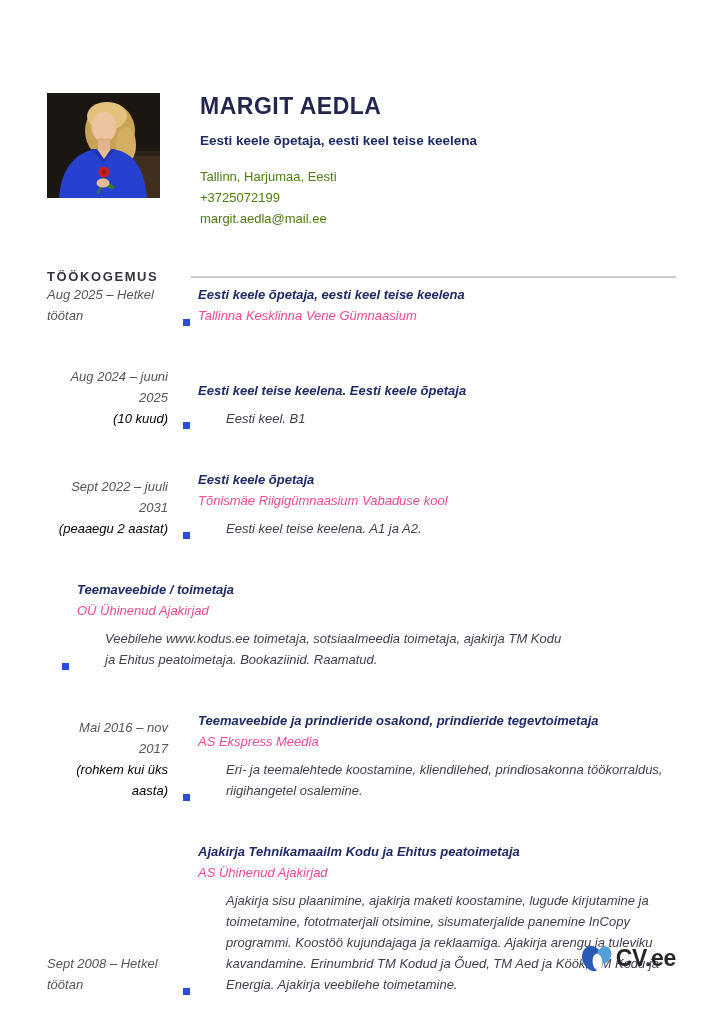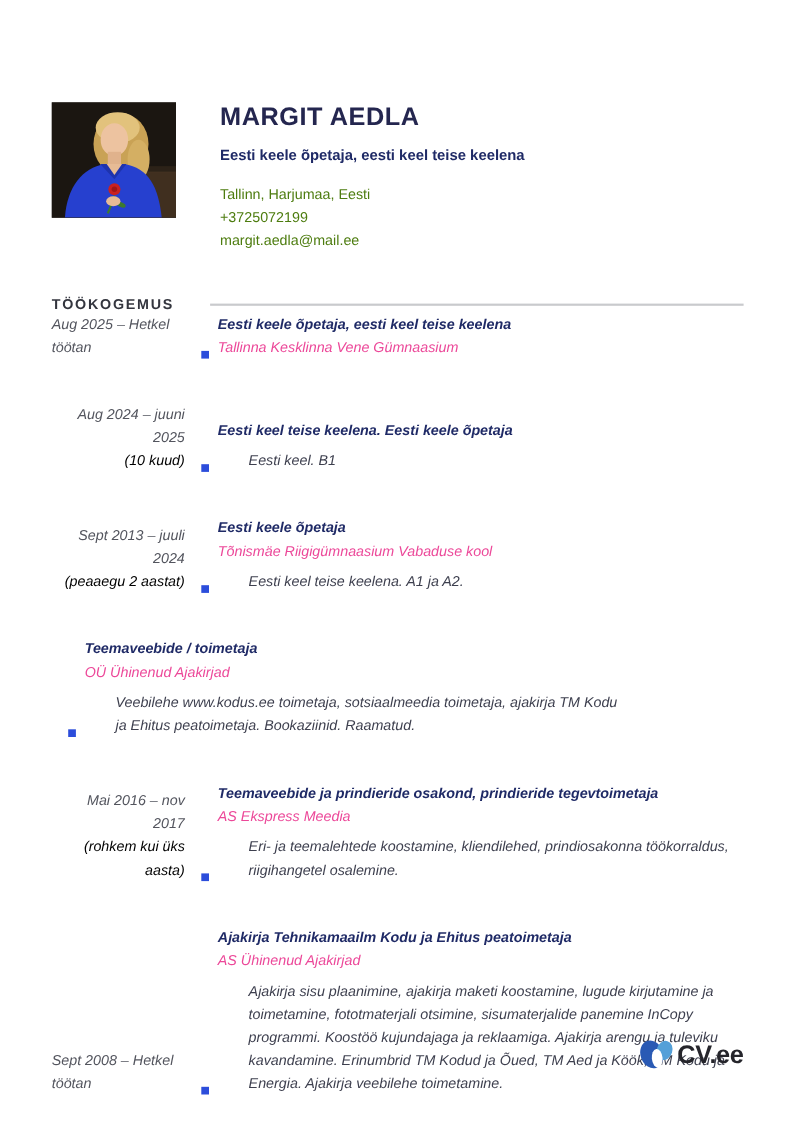--- a/index.html
+++ b/index.html
@@ -131,21 +131,21 @@
     </div>
     <div class="marker"></div>
     <div class="entry-body">
       <div class="entry-title">Eesti keel teise keelena. Eesti keele õpetaja</div>
       <div class="entry-desc">Eesti keel. B1</div>
     </div>
   </div>
 
   <div class="entry">
     <div class="dates right">
-      <div>Sept 2013 – juuli 2024</div>
+      <div>Sept 2022 – juuli 2031</div>
       <div class="duration">(peaaegu 2 aastat)</div>
     </div>
     <div class="marker"></div>
     <div class="entry-body">
       <div class="entry-title">Eesti keele õpetaja</div>
       <div class="entry-org">Tõnismäe Riigigümnaasium Vabaduse kool</div>
       <div class="entry-desc">Eesti keel teise keelena. A1 ja A2.</div>
     </div>
   </div>
 

